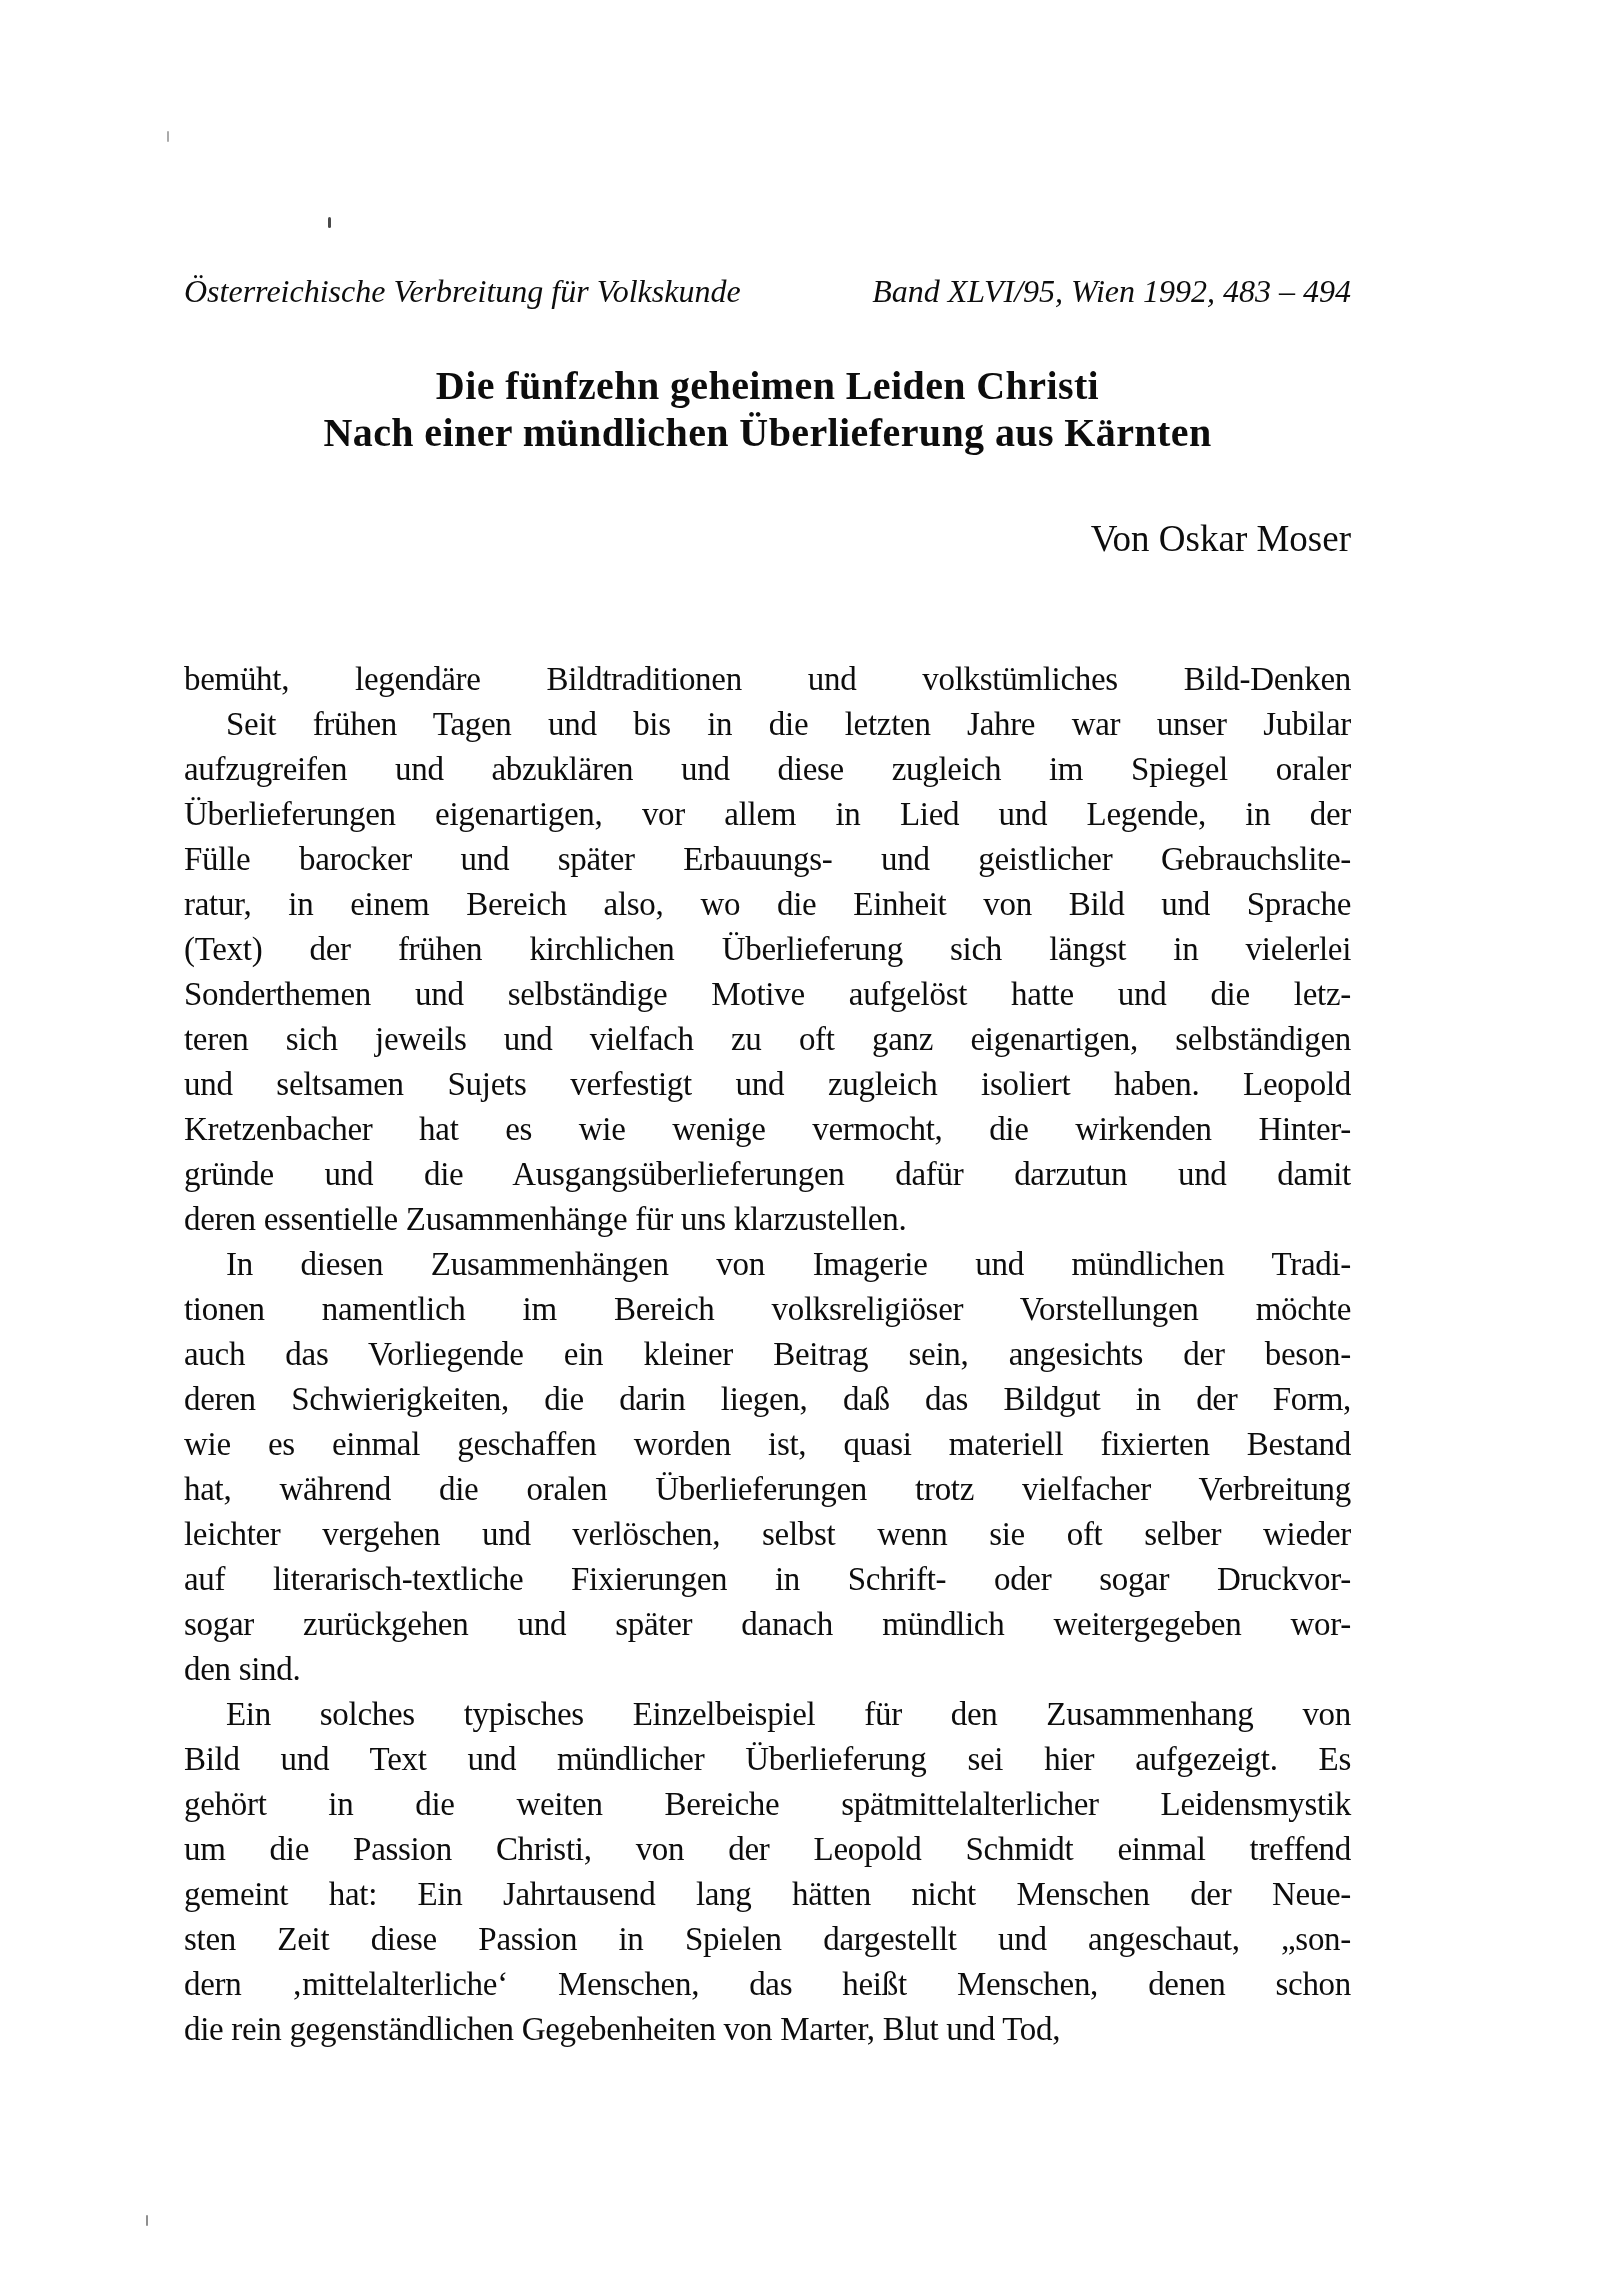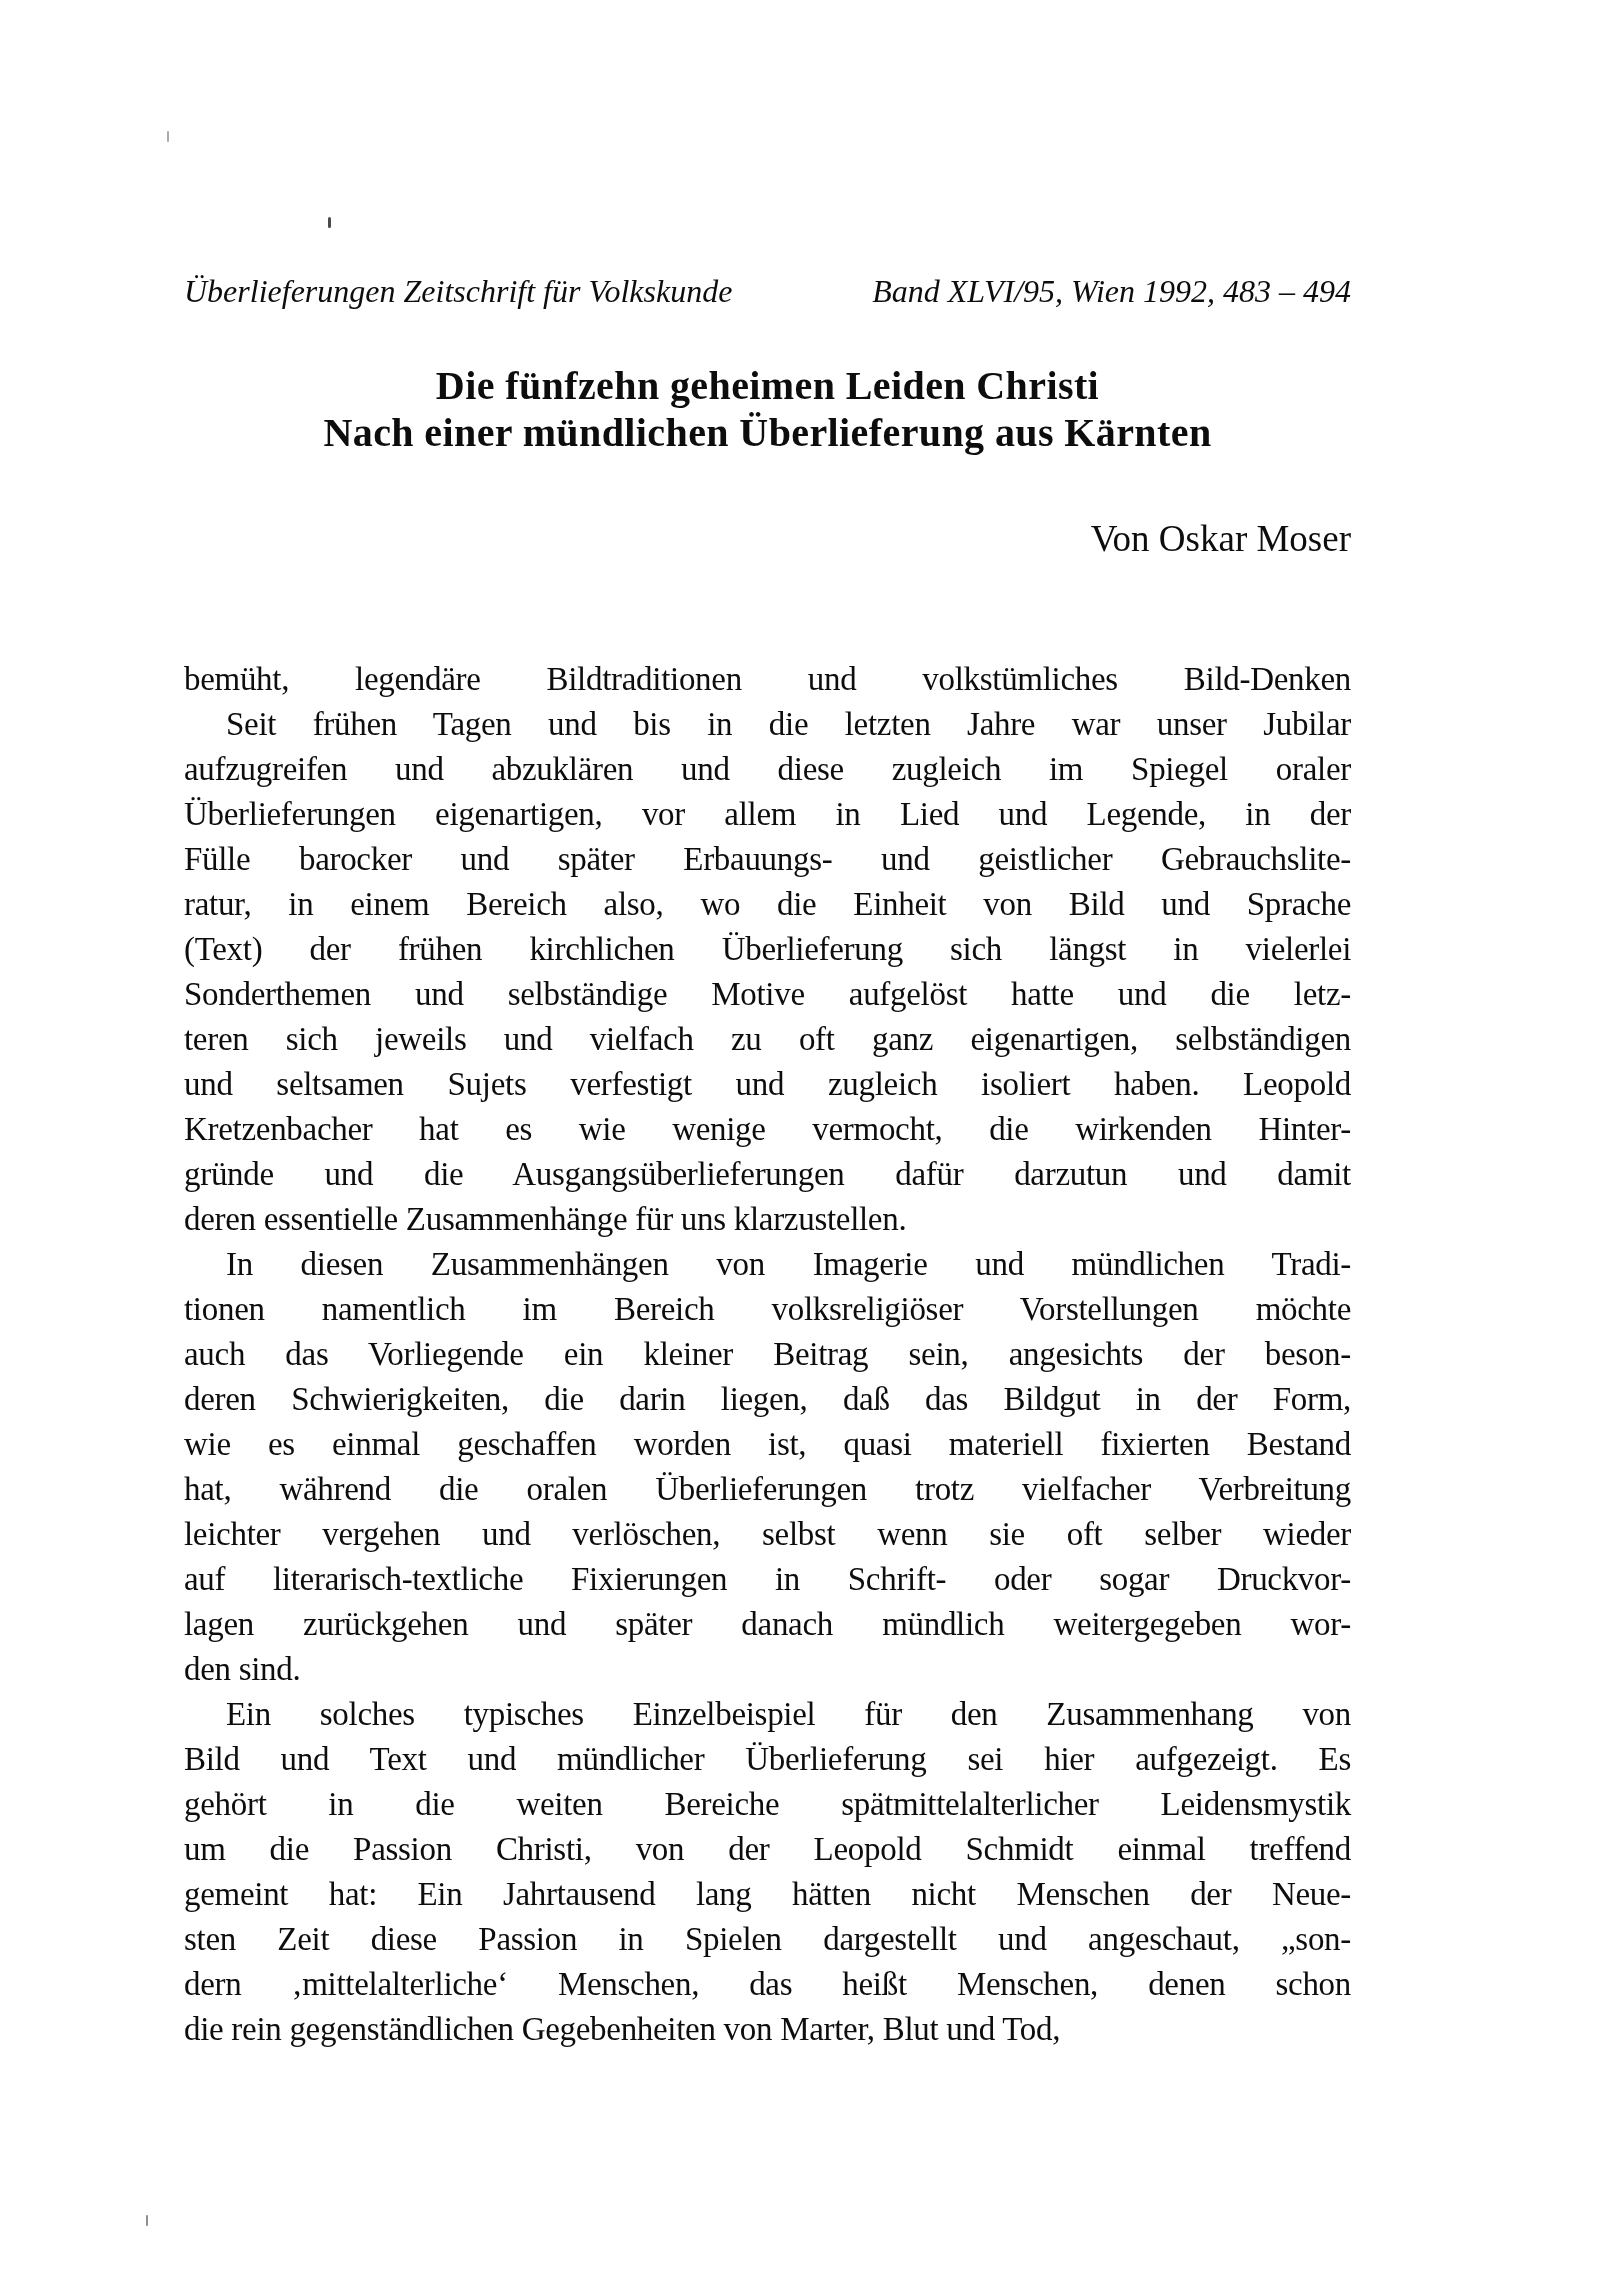--- a/index.html
+++ b/index.html
@@ -79,21 +79,21 @@
     position: absolute;
     border-radius: 1.6px;
   }
 </style>
 </head>
 <body>
 
 <div class="page">
 
   <div class="journal-header">
-    <span>Überlieferungen Zeitschrift für Volkskunde</span>
+    <span>Österreichische Verbreitung für Volkskunde</span>
     <span>Band XLVI/95, Wien 1992, 483 – 494</span>
   </div>
 
   <div class="article-title">
     <div>Die fünfzehn geheimen Leiden Christi</div>
     <div>Nach einer mündlichen Überlieferung aus Kärnten</div>
   </div>
 
   <div class="byline">Von Oskar Moser</div>
 
@@ -115,21 +115,21 @@
       </div>
       <div class="paragraph">
         <div class="line first">In diesen Zusammenhängen von Imagerie und mündlichen Tradi-</div>
         <div class="line">tionen namentlich im Bereich volksreligiöser Vorstellungen möchte</div>
         <div class="line">auch das Vorliegende ein kleiner Beitrag sein, angesichts der beson-</div>
         <div class="line">deren Schwierigkeiten, die darin liegen, daß das Bildgut in der Form,</div>
         <div class="line">wie es einmal geschaffen worden ist, quasi materiell fixierten Bestand</div>
         <div class="line">hat, während die oralen Überlieferungen trotz vielfacher Verbreitung</div>
         <div class="line">leichter vergehen und verlöschen, selbst wenn sie oft selber wieder</div>
         <div class="line">auf literarisch-textliche Fixierungen in Schrift- oder sogar Druckvor-</div>
-        <div class="line">lagen zurückgehen und später danach mündlich weitergegeben wor-</div>
+        <div class="line">sogar zurückgehen und später danach mündlich weitergegeben wor-</div>
         <div class="line para-last">den sind.</div>
       </div>
       <div class="paragraph">
         <div class="line first">Ein solches typisches Einzelbeispiel für den Zusammenhang von</div>
         <div class="line">Bild und Text und mündlicher Überlieferung sei hier aufgezeigt. Es</div>
         <div class="line">gehört in die weiten Bereiche spätmittelalterlicher Leidensmystik</div>
         <div class="line">um die Passion Christi, von der Leopold Schmidt einmal treffend</div>
         <div class="line">gemeint hat: Ein Jahrtausend lang hätten nicht Menschen der Neue-</div>
         <div class="line">sten Zeit diese Passion in Spielen dargestellt und angeschaut, „son-</div>
         <div class="line">dern ‚mittelalterliche‘ Menschen, das heißt Menschen, denen schon</div>

